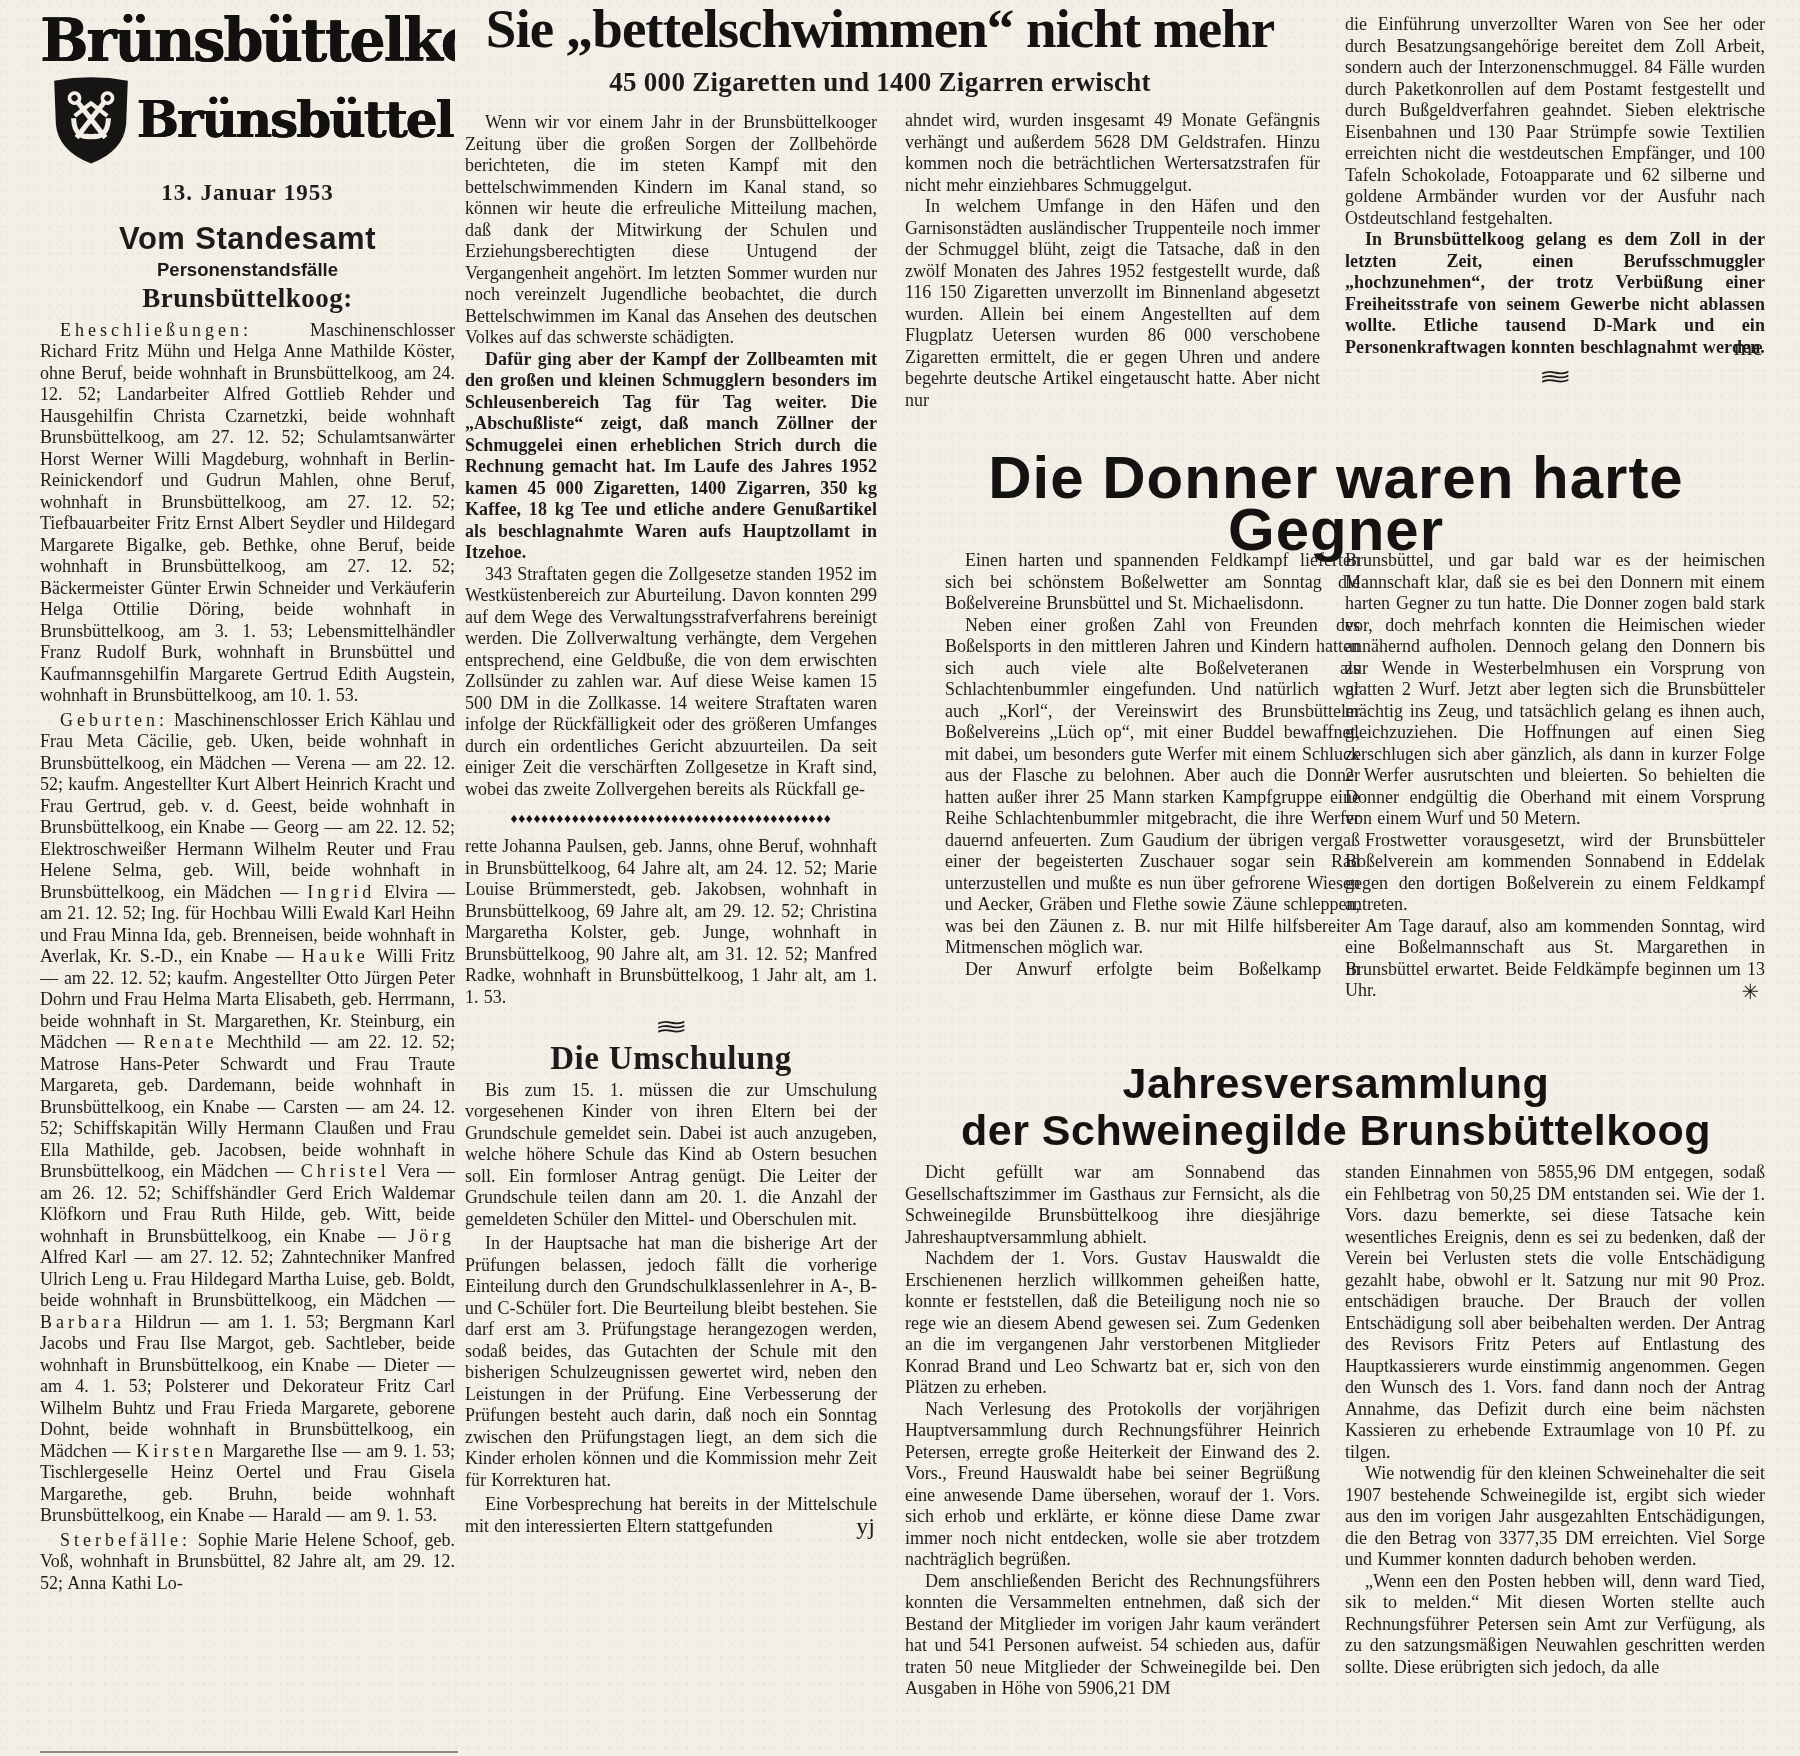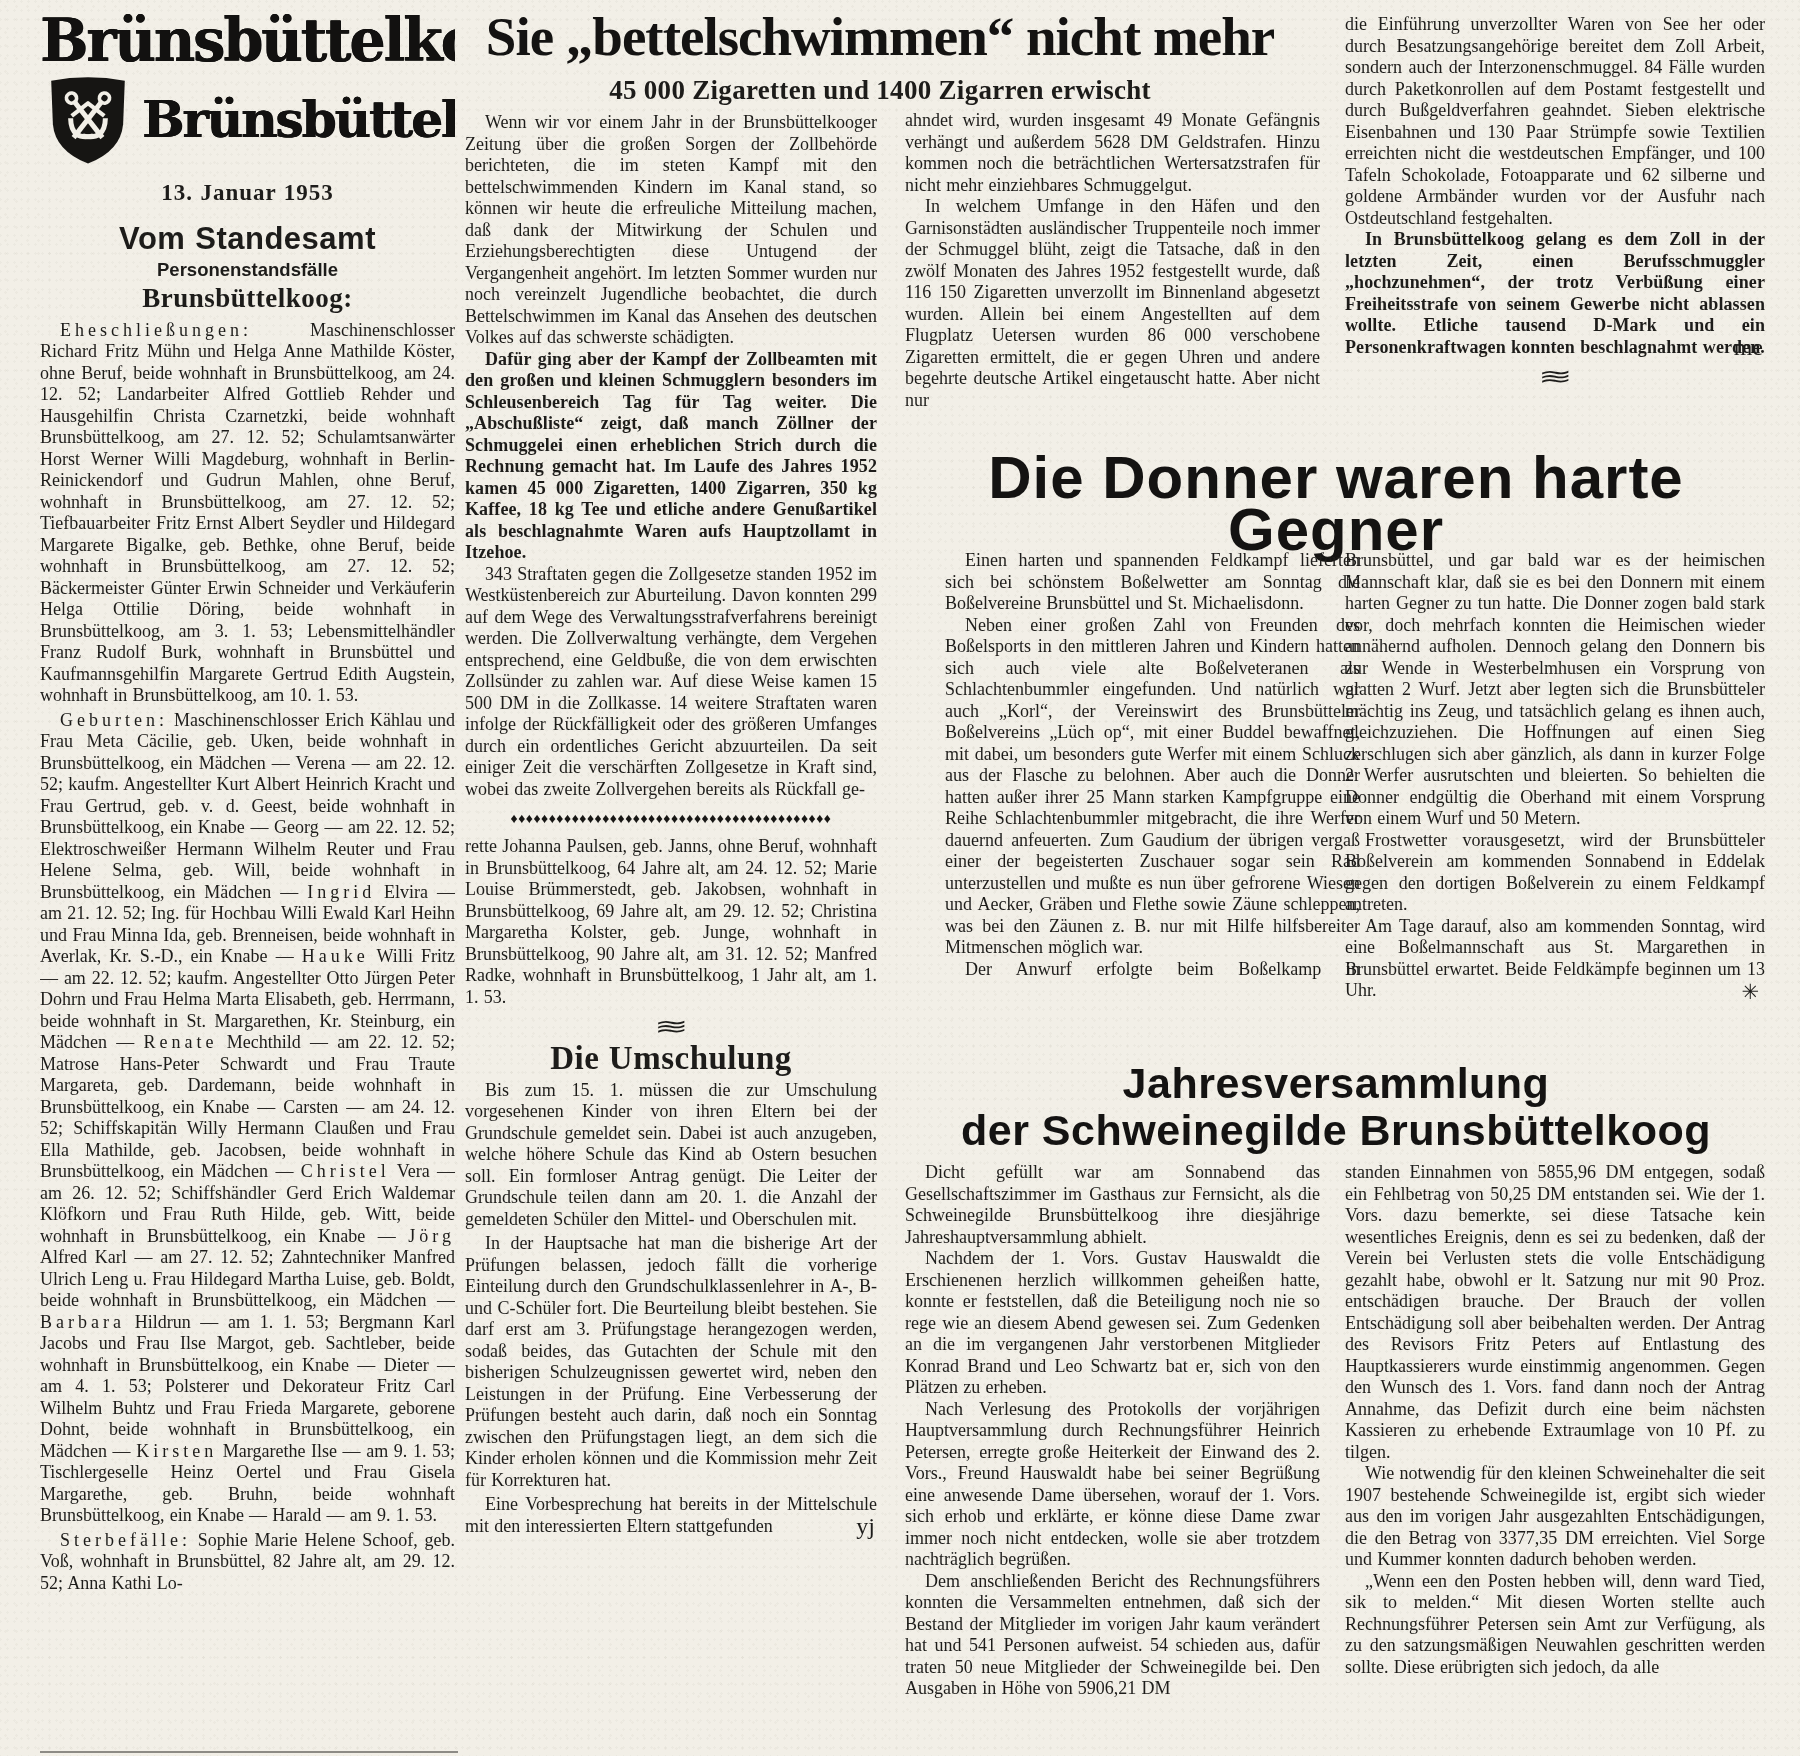--- a/index.html
+++ b/index.html
@@ -23,21 +23,21 @@
   .body-col p.noindent{text-indent:0;}
   .body-col p.gap{margin-top:3px;}
   .bold-par{font-weight:bold; letter-spacing:0.1px;}
   .stretch{text-align-last:justify;}
   
   .fraktur{
     font-family:"DejaVu Serif", serif; font-weight:bold; color:#121110;
     letter-spacing:-2px; text-shadow:0.7px 0 0 currentColor, 0 0.4px 0 currentColor;
   }
   .mast-title1{font-size:57px; line-height:60px; text-align:center; transform:scaleY(1.04);}
-  .mast-row{display:flex; align-items:center; justify-content:flex-start; gap:8px; margin-top:4px;}
+  .mast-row{display:flex; align-items:center; justify-content:center; gap:0; margin-top:4px;}
   .mast-title2{font-size:50px; line-height:54px;}
   .shield{flex:0 0 auto; margin-right:-2px;}
   .mast-date{font-size:23px; font-weight:bold; text-align:center; margin-top:16px; letter-spacing:1px;}
   .h-vom{font-family:"Liberation Sans", sans-serif; font-weight:bold; font-size:31px; line-height:34px; text-align:center; margin-top:18px; letter-spacing:0.5px;}
   .h-pers{font-family:"Liberation Sans", sans-serif; font-weight:bold; font-size:18.5px; text-align:center; margin-top:3px;}
   .h-ort{font-size:27px; font-weight:bold; text-align:center; margin:8px 0 10px 0; letter-spacing:0.5px;}
   .seg-sp{letter-spacing:4px;}
   .seg-n{letter-spacing:0;}
   
   .headline1{font-size:55px; line-height:58px; font-weight:bold; text-align:center; letter-spacing:-1px; color:#141312;}
@@ -92,21 +92,21 @@
       <div class="h-vom">Vom Standesamt</div>
       <div class="h-pers">Personenstandsfälle</div>
       <div class="h-ort">Brunsbüttelkoog:</div>
       <p><span class="seg-sp">Eheschließungen:</span><span class="seg-n"> Maschinenschlosser Richard Fritz Mühn und Helga Anne Mathilde Köster, ohne Beruf, beide wohnhaft in Brunsbüttelkoog, am 24. 12. 52; Landarbeiter Alfred Gottlieb Rehder und Hausgehilfin Christa Czarnetzki, beide wohnhaft Brunsbüttelkoog, am 27. 12. 52; Schulamtsanwärter Horst Werner Willi Magdeburg, wohnhaft in Berlin-Reinickendorf und Gudrun Mahlen, ohne Beruf, wohnhaft in Brunsbüttelkoog, am 27. 12. 52; Tiefbauarbeiter Fritz Ernst Albert Seydler und Hildegard Margarete Bigalke, geb. Bethke, ohne Beruf, beide wohnhaft in Brunsbüttelkoog, am 27. 12. 52; Bäckermeister Günter Erwin Schneider und Verkäuferin Helga Ottilie Döring, beide wohnhaft in Brunsbüttelkoog, am 3. 1. 53; Lebensmittelhändler Franz Rudolf Burk, wohnhaft in Brunsbüttel und Kaufmannsgehilfin Margarete Gertrud Edith Augstein, wohnhaft in Brunsbüttelkoog, am 10. 1. 53.</span></p>
       <p class="gap"><span class="seg-sp">Geburten:</span><span class="seg-n"> Maschinenschlosser Erich Kählau und Frau Meta Cäcilie, geb. Uken, beide wohnhaft in Brunsbüttelkoog, ein Mädchen — Verena — am 22. 12. 52; kaufm. Angestellter Kurt Albert Heinrich Kracht und Frau Gertrud, geb. v. d. Geest, beide wohnhaft in Brunsbüttelkoog, ein Knabe — Georg — am 22. 12. 52; Elektroschweißer Hermann Wilhelm Reuter und Frau Helene Selma, geb. Will, beide wohnhaft in Brunsbüttelkoog, ein Mädchen — </span><span class="seg-sp">Ingrid</span><span class="seg-n"> Elvira — am 21. 12. 52; Ing. für Hochbau Willi Ewald Karl Heihn und Frau Minna Ida, geb. Brenneisen, beide wohnhaft in Averlak, Kr. S.-D., ein Knabe — </span><span class="seg-sp">Hauke</span><span class="seg-n"> Willi Fritz — am 22. 12. 52; kaufm. Angestellter Otto Jürgen Peter Dohrn und Frau Helma Marta Elisabeth, geb. Herrmann, beide wohnhaft in St. Margarethen, Kr. Steinburg, ein Mädchen — </span><span class="seg-sp">Renate</span><span class="seg-n"> Mechthild — am 22. 12. 52; Matrose Hans-Peter Schwardt und Frau Traute Margareta, geb. Dardemann, beide wohnhaft in Brunsbüttelkoog, ein Knabe — Carsten — am 24. 12. 52; Schiffskapitän Willy Hermann Claußen und Frau Ella Mathilde, geb. Jacobsen, beide wohnhaft in Brunsbüttelkoog, ein Mädchen — </span><span class="seg-sp">Christel</span><span class="seg-n"> Vera — am 26. 12. 52; Schiffshändler Gerd Erich Waldemar Klöfkorn und Frau Ruth Hilde, geb. Witt, beide wohnhaft in Brunsbüttelkoog, ein Knabe — </span><span class="seg-sp">Jörg</span><span class="seg-n"> Alfred Karl — am 27. 12. 52; Zahntechniker Manfred Ulrich Leng u. Frau Hildegard Martha Luise, geb. Boldt, beide wohnhaft in Brunsbüttelkoog, ein Mädchen — </span><span class="seg-sp">Barbara</span><span class="seg-n"> Hildrun — am 1. 1. 53; Bergmann Karl Jacobs und Frau Ilse Margot, geb. Sachtleber, beide wohnhaft in Brunsbüttelkoog, ein Knabe — Dieter — am 4. 1. 53; Polsterer und Dekorateur Fritz Carl Wilhelm Buhtz und Frau Frieda Margarete, geborene Dohnt, beide wohnhaft in Brunsbüttelkoog, ein Mädchen — </span><span class="seg-sp">Kirsten</span><span class="seg-n"> Margarethe Ilse — am 9. 1. 53; Tischlergeselle Heinz Oertel und Frau Gisela Margarethe, geb. Bruhn, beide wohnhaft Brunsbüttelkoog, ein Knabe — Harald — am 9. 1. 53.</span></p>
       <p class="gap"><span class="seg-sp">Sterbefälle:</span><span class="seg-n"> Sophie Marie Helene Schoof, geb. Voß, wohnhaft in Brunsbüttel, 82 Jahre alt, am 29. 12. 52; Anna Kathi Lo-</span></p>
     </div>
   </div>
   <div class="abs bottom-rule" style="left:40px; top:1751px; width:418px;"></div>
 
-  <div class="abs" style="left:435px; top:8px; width:890px;">
+  <div class="abs" style="left:435px; top:0; width:890px;">
     <div class="headline1">Sie „bettelschwimmen“ nicht mehr</div>
     <div class="subhead1">45 000 Zigaretten und 1400 Zigarren erwischt</div>
   </div>
 
   <div class="abs body-col" style="left:465px; top:112px; width:412px; height:1644px;">
     <p>Wenn wir vor einem Jahr in der Brunsbüttelkooger Zeitung über die großen Sorgen der Zollbehörde berichteten, die im steten Kampf mit den bettelschwimmenden Kindern im Kanal stand, so können wir heute die erfreuliche Mitteilung machen, daß dank der Mitwirkung der Schulen und Erziehungsberechtigten diese Untugend der Vergangenheit angehört. Im letzten Sommer wurden nur noch vereinzelt Jugendliche beobachtet, die durch Bettelschwimmen im Kanal das Ansehen des deutschen Volkes auf das schwerste schädigten.</p>
     <p class="bold-par">Dafür ging aber der Kampf der Zollbeamten mit den großen und kleinen Schmugglern besonders im Schleusenbereich Tag für Tag weiter. Die „Abschußliste“ zeigt, daß manch Zöllner der Schmuggelei einen erheblichen Strich durch die Rechnung gemacht hat. Im Laufe des Jahres 1952 kamen 45 000 Zigaretten, 1400 Zigarren, 350 kg Kaffee, 18 kg Tee und etliche andere Genußartikel als beschlagnahmte Waren aufs Hauptzollamt in Itzehoe.</p>
     <p>343 Straftaten gegen die Zollgesetze standen 1952 im Westküstenbereich zur Aburteilung. Davon konnten 299 auf dem Wege des Verwaltungsstrafverfahrens bereinigt werden. Die Zollverwaltung verhängte, dem Vergehen entsprechend, eine Geldbuße, die von dem erwischten Zollsünder zu zahlen war. Auf diese Weise kamen 15 500 DM in die Zollkasse. 14 weitere Straftaten waren infolge der Rückfälligkeit oder des größeren Umfanges durch ein ordentliches Gericht abzuurteilen. Da seit einiger Zeit die verschärften Zollgesetze in Kraft sind, wobei das zweite Zollvergehen bereits als Rückfall ge-</p>
     <div class="diamond-sep">♦♦♦♦♦♦♦♦♦♦♦♦♦♦♦♦♦♦♦♦♦♦♦♦♦♦♦♦♦♦♦♦♦♦♦♦♦♦♦♦♦♦</div>
     <p class="noindent">rette Johanna Paulsen, geb. Janns, ohne Beruf, wohnhaft in Brunsbüttelkoog, 64 Jahre alt, am 24. 12. 52; Marie Louise Brümmerstedt, geb. Jakobsen, wohnhaft in Brunsbüttelkoog, 69 Jahre alt, am 29. 12. 52; Christina Margaretha Kolster, geb. Junge, wohnhaft in Brunsbüttelkoog, 90 Jahre alt, am 31. 12. 52; Manfred Radke, wohnhaft in Brunsbüttelkoog, 1 Jahr alt, am 1. 1. 53.</p>

